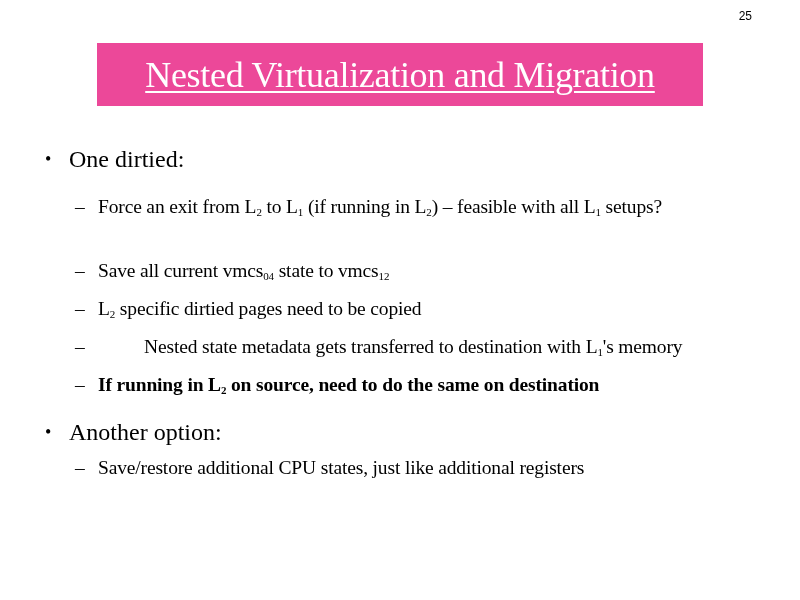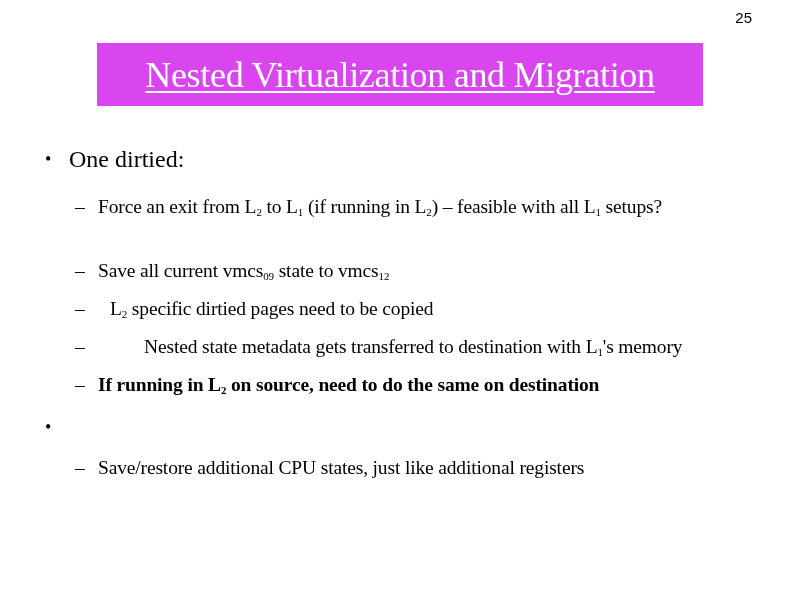--- a/index.html
+++ b/index.html
@@ -13,30 +13,30 @@
       position: relative;
       overflow: hidden;
       font-family: "Liberation Serif", "DejaVu Serif", serif;
       color: #000000;
     }
     .slide-number {
       position: absolute;
       top: 9px;
       right: 48px;
       font-family: "Liberation Sans", "DejaVu Sans", sans-serif;
-      font-size: 15px;
+      font-size: 12px;
       color: #000;
     }
     .title-box {
       position: absolute;
       left: 97px;
       top: 43px;
       width: 606px;
       height: 63px;
-      background: #d946ef;
+      background: #ec4899;
       display: flex;
       align-items: center;
       justify-content: center;
     }
     .title-text {
       color: #ffffff;
       font-size: 36px;
       text-decoration: underline;
       text-decoration-thickness: 2px;
       text-underline-offset: 4px;
@@ -104,40 +104,41 @@
       <span>One dirtied:</span>
     </div>
 
     <div class="sub" style="top:194px; width:650px;">
       <span class="dash">–</span>
       <span class="body" style="width:620px; white-space:normal;font-family:Liberation Serif, serif;">Force an exit from L<sub>2</sub> to L<sub>1</sub> (if running in L<sub>2</sub>) – feasible with all L<sub>1</sub> setups?</span>
     </div>
 
     <div class="sub" style="top:258px;">
       <span class="dash">–</span>
-      <span class="body" style="white-space:nowrap;">Save all current vmcs<sub>09</sub> state to vmcs<sub>12</sub></span>
+      <span class="body" style="white-space:nowrap;">Save all current vmcs<sub>04</sub> state to vmcs<sub>12</sub></span>
     </div>
 
     <div class="sub" style="top:296px;">
       <span class="dash">–</span>
-      <span class="body" style="white-space:nowrap;margin-left:12px;">L<sub>2</sub> specific dirtied pages need to be copied</span>
+      <span class="body" style="white-space:nowrap;">L<sub>2</sub> specific dirtied pages need to be copied</span>
     </div>
 
     <div class="sub" style="top:334px;">
       <span class="dash">–</span>
       <span class="body" style="white-space:nowrap;margin-left:46px;">Nested state metadata gets transferred to destination with L<sub>1</sub>'s memory</span>
     </div>
 
     <div class="sub" style="top:372px;">
       <span class="dash">–</span>
       <span class="body" style="white-space:nowrap;font-weight:bold;">If running in L<sub>2</sub> on source, need to do the same on destination</span>
     </div>
 
     <div class="bullet" style="top:419px;">
       <span class="dot">•</span>
+      <span>Another option:</span>
     </div>
 
     <div class="sub" style="top:455px;">
       <span class="dash">–</span>
       <span class="body" style="white-space:nowrap;">Save/restore additional CPU states, just like additional registers</span>
     </div>
   </div>
 </div>
 
 </body></html>

